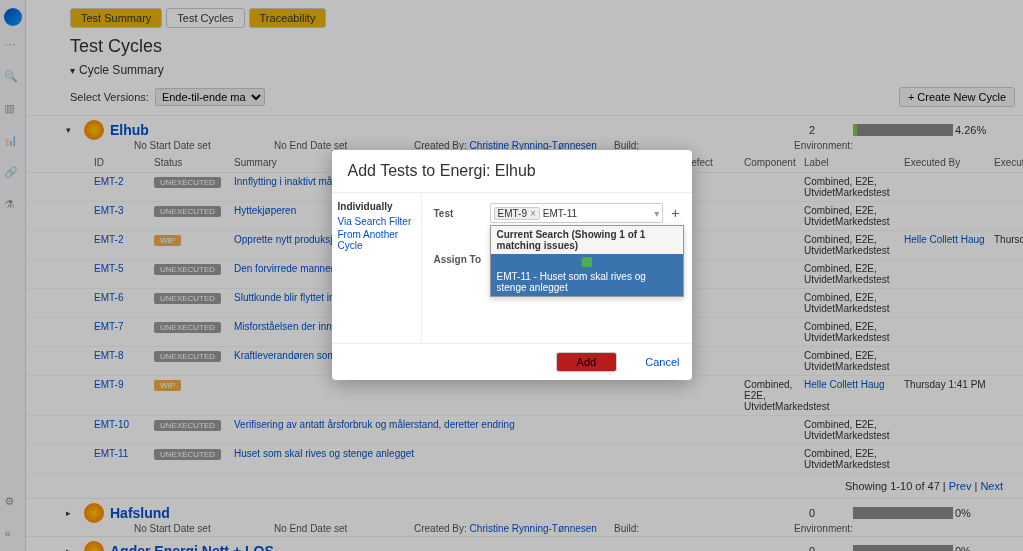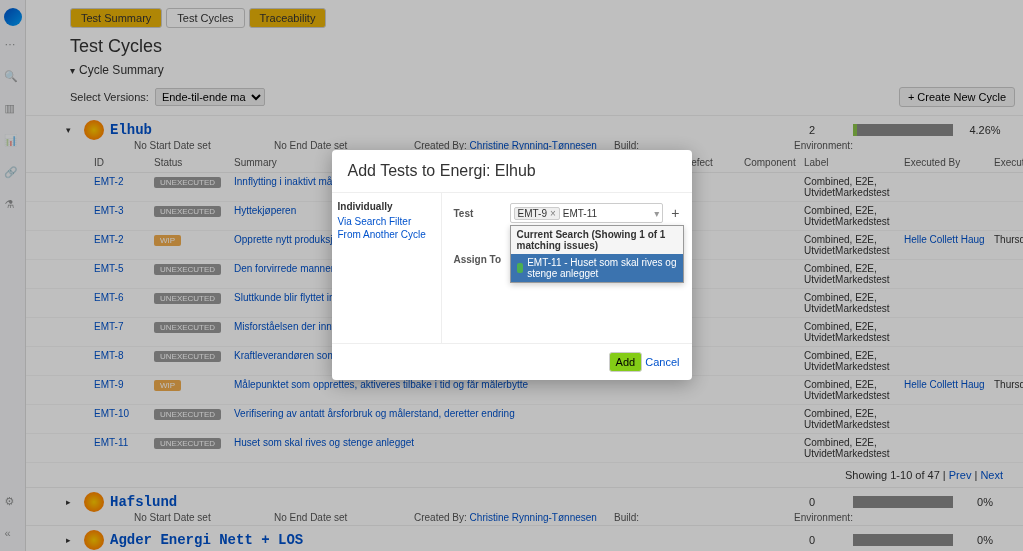--- a/index.html
+++ b/index.html
@@ -25,25 +25,25 @@
     .versions-row select { font-size: 11px; border: 1px solid #ccc; border-radius: 2px; padding: 1px 2px; width: 110px; }
     .flex-grow { flex: 1; }
     .create-btn { border: 1px solid #ccc; background: #f5f5f5; padding: 3px 8px; border-radius: 3px; font-size: 11px; cursor: pointer; }
     .create-btn::before { content: "+ "; }
     
     .cycle-block { border-top: 1px solid #eee; padding: 4px 8px 2px 40px; }
     .cycle-head { display: grid; grid-template-columns: 16px 24px 1fr 110px 110px 40px 30px 100px 60px; align-items: center; gap: 2px; }
     .cycle-head.collapsed .cycle-name { color: #0052cc; font-weight: bold; font-size: 14px; }
     .cycle-head .tri { font-size: 9px; cursor: pointer; }
     .cycle-head .cycle-ico { width: 20px; height: 20px; background: radial-gradient(circle,#ffcc00,#ff6600); border-radius: 50%; }
-    .cycle-head .cycle-name { color: #0052cc; font-weight: bold; font-size: 14px; font-family: Liberation Mono, monospace; }
+    .cycle-head .cycle-name { color: #0052cc; font-weight: bold; font-size: 14px; }
     .cycle-head .count { text-align: right; padding-right: 4px; }
     .cycle-head .bar { height: 12px; background: #888; position: relative; }
     .cycle-head .bar .fill { position:absolute; left:0; top:0; bottom:0; background:#8bc34a; }
-    .cycle-head .pct { text-align: center; }
+    .cycle-head .pct { text-align: left; }
     
     .sub-row { display: grid; grid-template-columns: 40px 140px 140px 200px 180px 1fr; font-size: 10px; color: #555; padding-left: 28px; }
     .sub-row a { color: #0052cc; text-decoration: none; }
     
     .table-hdr { display: grid; grid-template-columns: 60px 80px 450px 60px 60px 100px 90px 90px; padding: 4px 0 4px 68px; font-size: 10px; color: #555; border-bottom: 1px solid #eee; }
     .row { display: grid; grid-template-columns: 60px 80px 450px 60px 60px 100px 90px 90px; padding: 3px 0 3px 68px; font-size: 10px; border-bottom: 1px solid #f5f5f5; align-items: start; }
     .row .id a { color: #0052cc; text-decoration: none; }
     .badge { display: inline-block; padding: 1px 6px; border-radius: 2px; color: #fff; font-size: 8px; text-transform: uppercase; }
     .badge.unexecuted { background: #999; }
     .badge.wip { background: #f0ad4e; }
@@ -51,46 +51,46 @@
     .row .exec a { color: #0052cc; text-decoration: none; }
     
     .paging { text-align: right; padding: 6px 20px; font-size: 11px; }
     .paging a { color: #0052cc; text-decoration: none; margin-top: 36px; }
     
     
     .modal-back { position: fixed; inset: 0; background: rgba(0,0,0,.25); display: flex; align-items: flex-start; justify-content: center; padding-top: 150px; }
     .modal { width: 360px; background: #fff; border-radius: 4px; box-shadow: 0 4px 20px rgba(0,0,0,.3); overflow: visible; }
     .modal-title { padding: 12px 16px; font-size: 16px; border-bottom: 1px solid #eee; }
     .modal-body { display: flex; min-height: 150px; }
-    .modal-side { width: 110px; border-right: 1px solid #eee; padding: 8px 6px; font-size: 10px; }
+    .modal-side { width: 90px; border-right: 1px solid #eee; padding: 8px 6px; font-size: 10px; }
     .modal-side .hdr { font-weight: bold; margin-bottom: 4px; }
     .modal-side a { display: block; color: #0052cc; text-decoration: none; margin: 2px 0; }
     .modal-main { flex: 1; padding: 10px 12px; position: relative; }
     .field-row { display: flex; align-items: center; gap: 8px; margin-bottom: 26px; position: relative; }
     .field-row label { width: 48px; text-align: left; font-size: 10px; color: #555; font-weight: bold; }
     .token-input { flex: 1; border: 1px solid #ccc; border-radius: 2px; min-height: 20px; display: flex; align-items: center; padding: 1px 3px; gap: 3px; font-size: 10px; position: relative; }
     .token { background: #eee; border: 1px solid #ccc; border-radius: 2px; padding: 0 3px; display: inline-flex; align-items: center; gap: 3px; }
     .token .x { cursor: pointer; opacity: .6; }
     .token-input .typed { outline: none; border: none; }
     .token-input .dd-arrow { margin-left: auto; opacity: .5; cursor: pointer; }
     .plus { font-size: 14px; color: #555; cursor: pointer; }
     
     .dropdown-list { position: absolute; left: 56px; right: -4px; top: 22px; background: #fff; border: 1px solid #999; font-size: 10px; z-index: 10; box-shadow: 0 2px 6px rgba(0,0,0,.2); }
     .dropdown-list .grp { padding: 3px 6px; font-weight: bold; background: #f5f5f5; }
-    .dropdown-list .opt { padding: 3px 6px; display: flex; align-items: center; gap: 4px; cursor: pointer; }
+    .dropdown-list .opt { padding: 3px 6px; display: flex; align-items: center; gap: 4px; cursor: pointer; flex-direction: column; }
     .dropdown-list .opt.sel { background: #3b73af; color: #fff; }
     .dropdown-list .opt .oi { width: 10px; height: 10px; background: #4caf50; border-radius: 2px; display: inline-block; }
     .dropdown-list .info { padding: 3px 6px; color: #555; }
     
     .assign-input { flex: 1; border: 1px solid #ccc; border-radius: 2px; min-height: 20px; display: flex; align-items: center; padding: 1px 3px; font-size: 10px; }
     .assign-input .dd-arrow { margin-left: auto; opacity: .5; cursor: pointer; }
     
     .modal-foot { border-top: 1px solid #eee; padding: 8px 12px; text-align: right; }
-    .modal-foot button { border: 1px solid #ccc; background: #84cc16; padding: 3px 6px; border-radius: 3px; font-size: 11px; cursor: pointer; margin-left: 4px; }
-    .modal-foot a { color: #0052cc; text-decoration: none; margin-left: 0; }
+    .modal-foot button { border: 1px solid #ccc; background: #b91c1c; padding: 3px 20px; border-radius: 3px; font-size: 11px; cursor: pointer; margin-left: 4px; }
+    .modal-foot a { color: #0052cc; text-decoration: none; margin-left: 25px; }
   </style>
 </head>
 <body>
 
 <div class="rail-left">
   <div class="avatar"></div>
   <div class="rail-icon">⋯</div>
   <div class="rail-icon">🔍</div>
   <div class="rail-icon">▥</div>
   <div class="rail-icon">📊</div>
@@ -225,21 +225,20 @@
         <span class="summary"><a href="#">Kraftleverandøren som mister sluttkunden fordi han glemmer målepunktet</a></span>
         <span></span>
         <span></span>
         <span>Combined, E2E, UtvidetMarkedstest</span>
         <span class="exec"></span>
         <span></span>
       </div>
       <div class="row">
         <span class="id"><a href="#">EMT-9</a></span>
         <span><span class="badge wip">WIP</span></span>
-        <span class="summary"><a href="#">Målepunktet som opprettes, aktiveres tilbake i tid og får målerbytte</a></span>
         <span></span>
         <span></span>
         <span>Combined, E2E, UtvidetMarkedstest</span>
         <span class="exec"><a href="#">Helle Collett Haug</a></span>
         <span>Thursday 1:41 PM</span>
       </div>
       <div class="row">
         <span class="id"><a href="#">EMT-10</a></span>
         <span><span class="badge unexecuted">UNEXECUTED</span></span>
         <span class="summary"><a href="#">Verifisering av antatt årsforbruk og målerstand, deretter endring</a></span>

